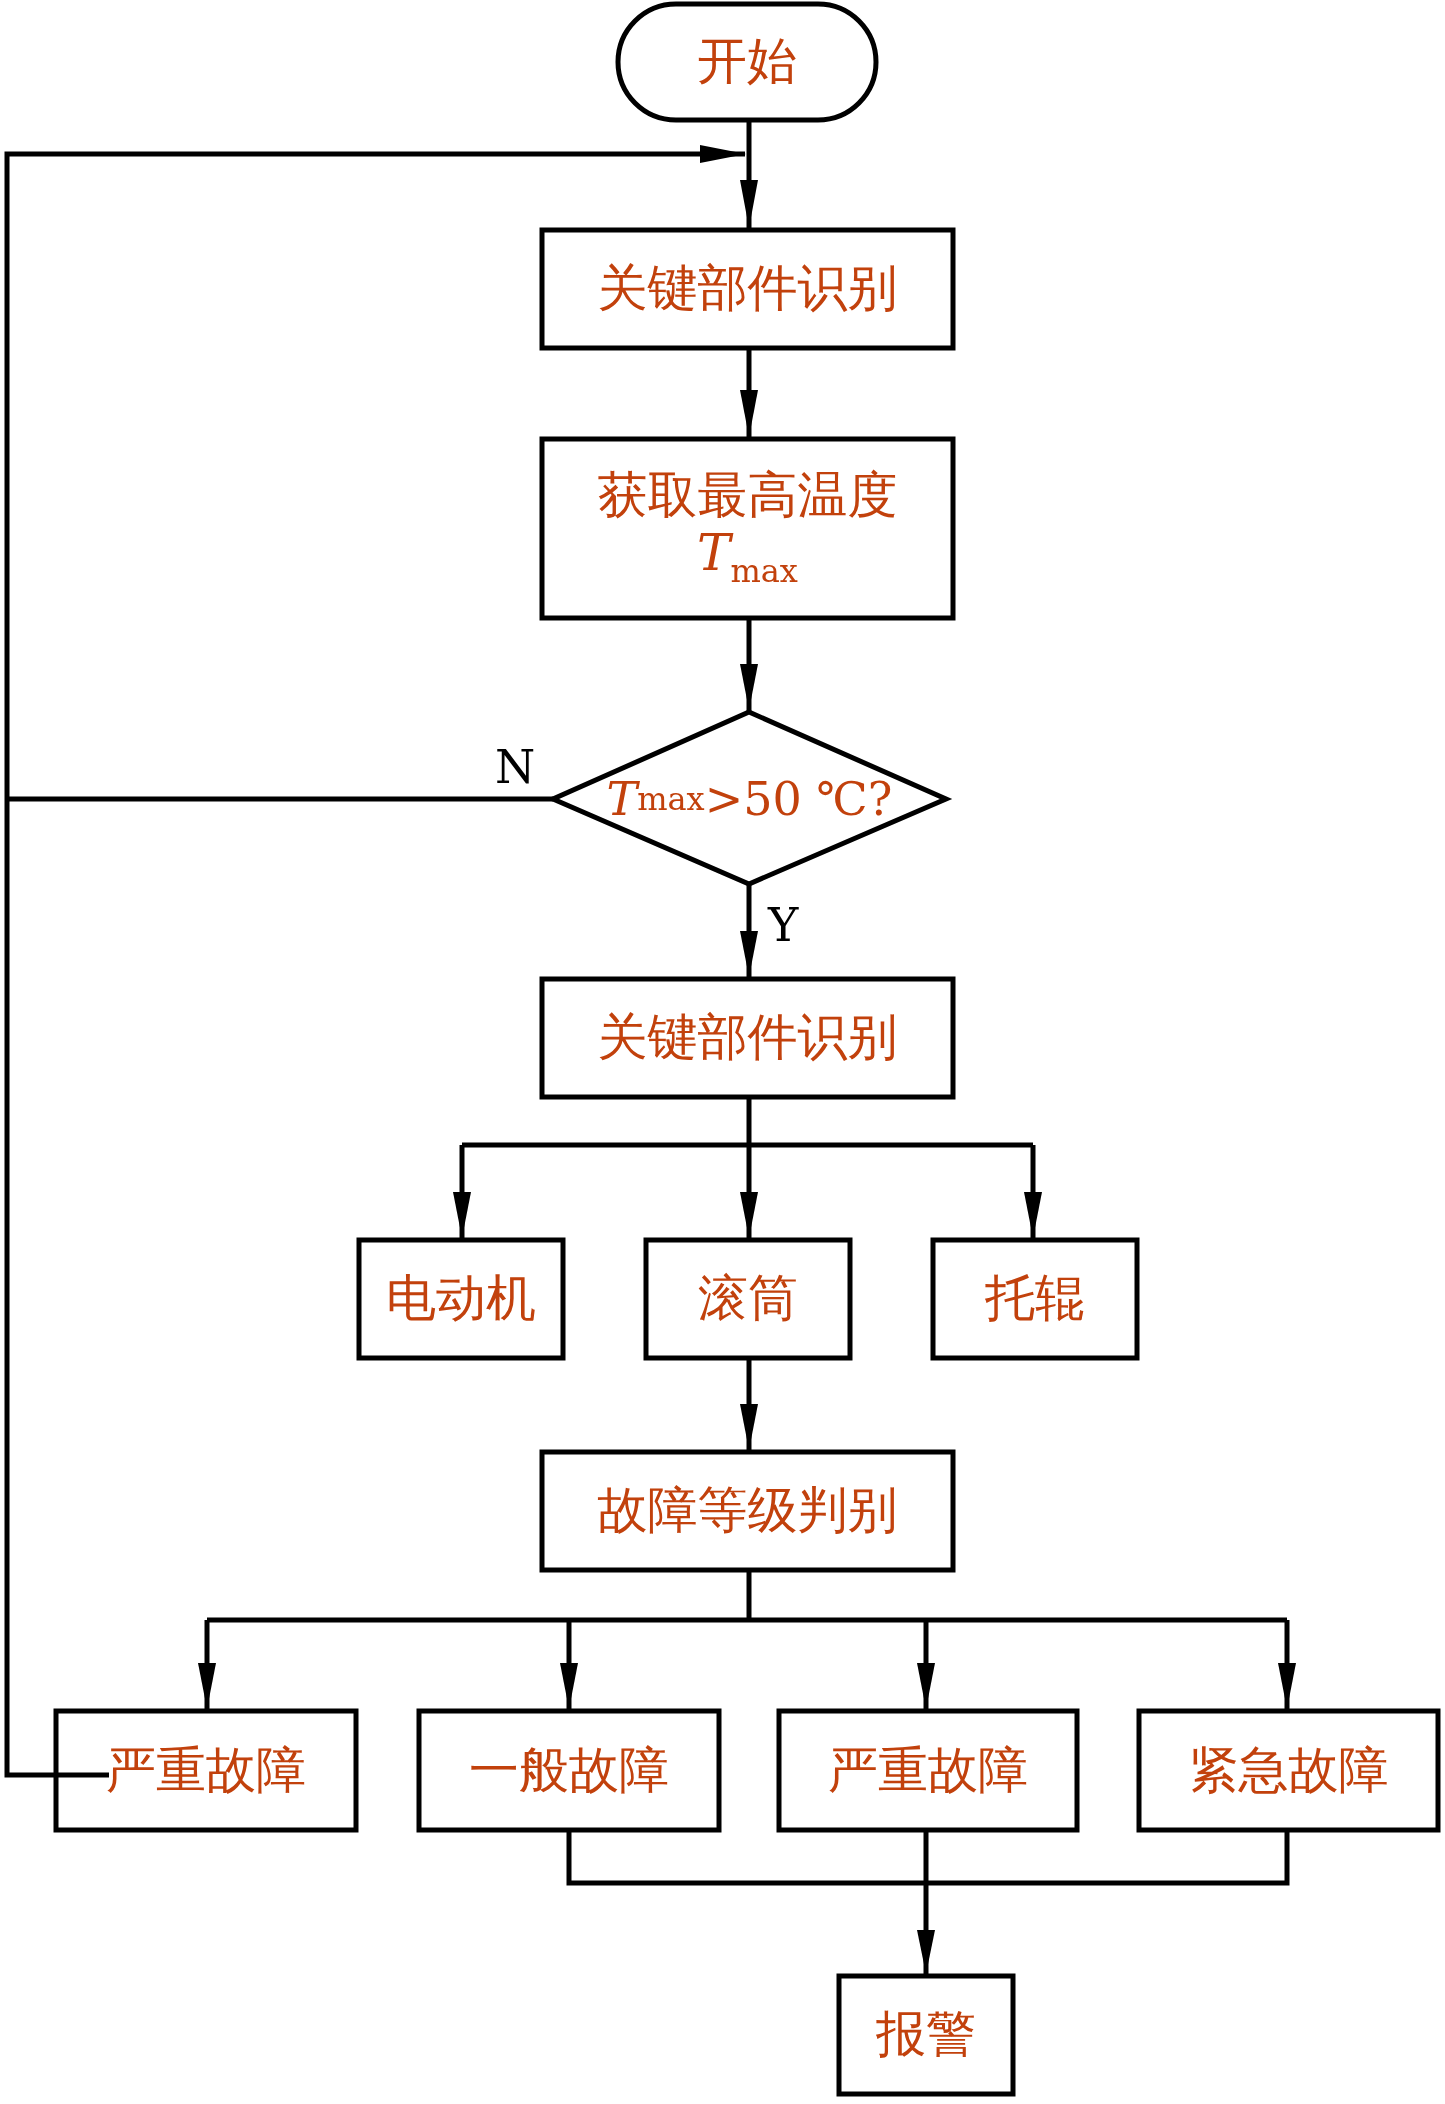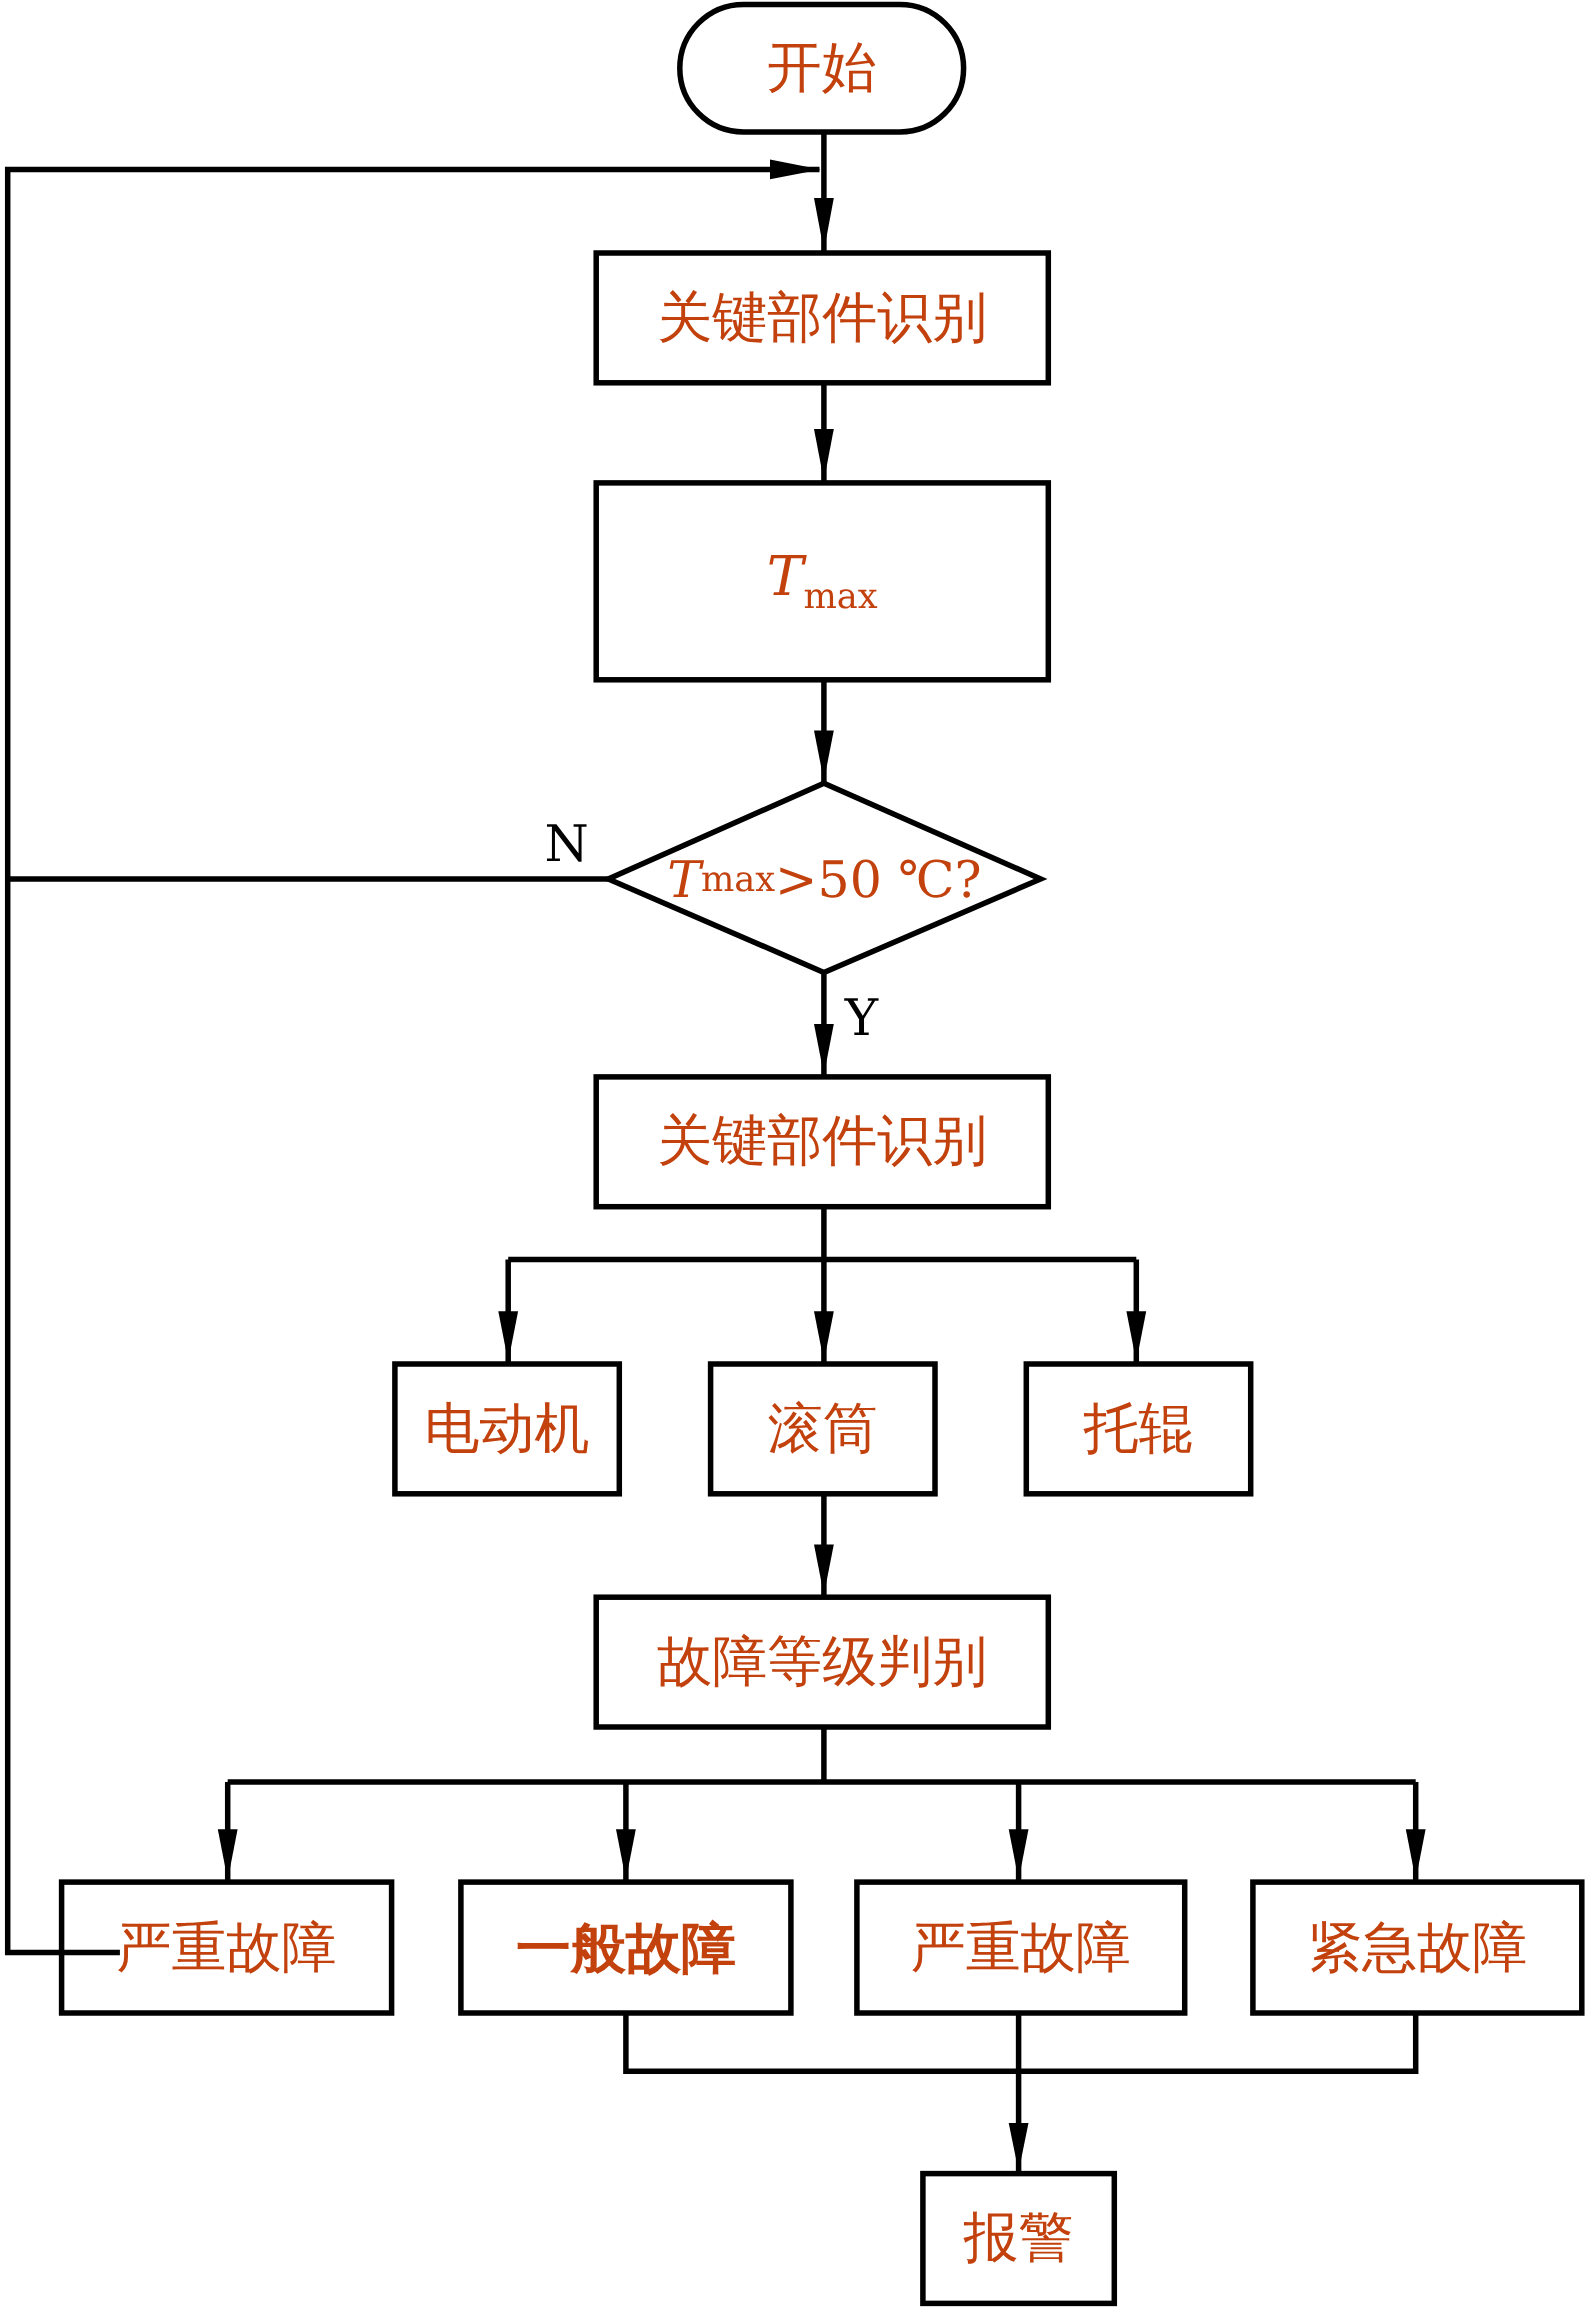--- a/index.html
+++ b/index.html
@@ -86,31 +86,32 @@
     <line x1="926" y1="1830" x2="926" y2="1976"></line>
     <polygon points="917,1930 935,1930 926,1974" fill="#000" stroke="none"></polygon>
 
     <rect x="839" y="1976" width="174" height="118"></rect>
   </g>
 </svg>
 
 <div class="lbl" style="left:618px;top:4px;width:258px;height:116px;">开始</div>
 <div class="lbl" style="left:542px;top:230px;width:411px;height:118px;">关键部件识别</div>
 <div class="lbl" style="left:542px;top:439px;width:411px;height:179px;flex-direction:column;">
+  <span>获取最高温度</span>
   <span><i>T</i><span class="sub">max</span></span>
 </div>
 <div class="lbl" style="left:553px;top:740px;width:393px;height:118px;font-size:46px;">
   <i>T</i>
     <span class="sub">max</span>
     <span>&gt;50 ℃?</span>
 </div>
 <div class="edge" style="left:495px;top:740px;">N</div>
 <div class="edge" style="left:768px;top:898px;">Y</div>
 <div class="lbl" style="left:542px;top:979px;width:411px;height:118px;">关键部件识别</div>
 <div class="lbl" style="left:359px;top:1240px;width:204px;height:118px;">电动机</div>
 <div class="lbl" style="left:646px;top:1240px;width:204px;height:118px;">滚筒</div>
 <div class="lbl" style="left:933px;top:1240px;width:204px;height:118px;">托辊</div>
 <div class="lbl" style="left:542px;top:1452px;width:411px;height:118px;">故障等级判别</div>
 <div class="lbl" style="left:56px;top:1711px;width:300px;height:119px;">严重故障</div>
-<div class="lbl" style="left:419px;top:1711px;width:300px;height:119px;font-weight:bold;">一般故障</div>
+<div class="lbl" style="left:419px;top:1711px;width:300px;height:119px;">一般故障</div>
 <div class="lbl" style="left:779px;top:1711px;width:298px;height:119px;">严重故障</div>
 <div class="lbl" style="left:1139px;top:1711px;width:299px;height:119px;">紧急故障</div>
 <div class="lbl" style="left:839px;top:1976px;width:174px;height:118px;">报警</div>
 
 </body></html>

